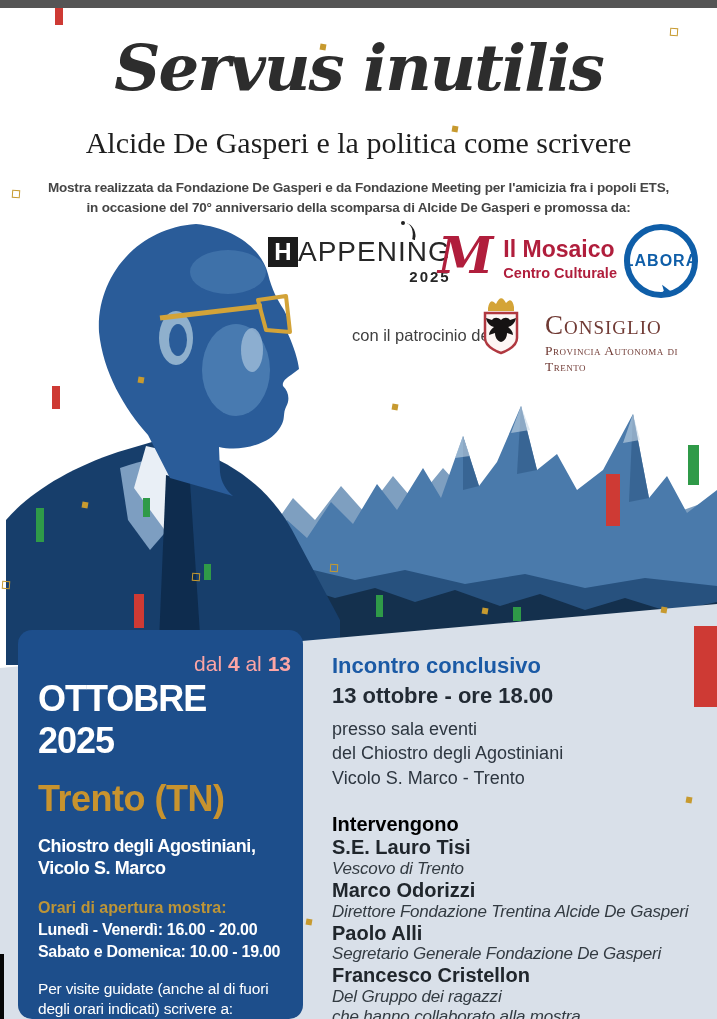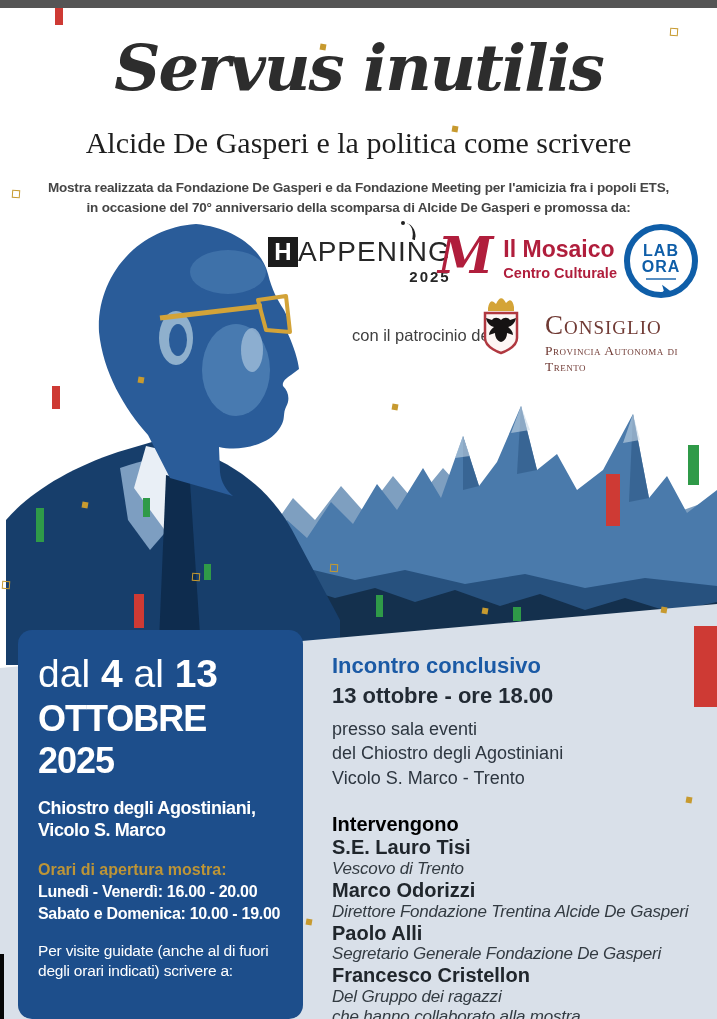--- a/index.html
+++ b/index.html
@@ -35,21 +35,21 @@
     border-right:3px solid #222;border-radius:0 100% 0 0;transform:rotate(14deg);}
   .hap-dot{position:absolute;right:46px;top:-15px;width:4px;height:4px;border-radius:50%;background:#222;}
   .hap-year{text-align:right;font-weight:bold;font-size:15px;letter-spacing:2px;margin-top:0px;}
   .logo-mosaico{position:absolute;left:438px;top:226px;display:flex;align-items:flex-start;z-index:4;}
   .mos-m{font-family:"DejaVu Serif",serif;font-style:italic;font-weight:bold;
     font-size:50px;line-height:44px;color:#b01e3c;margin-right:10px;}
   .mos-name{font-size:23px;font-weight:bold;color:#b01e3c;margin-top:2px;}
   .mos-tag{font-size:14.5px;font-weight:bold;color:#b01e3c;text-align:right;margin-top:2px;}
   .logo-labora{position:absolute;left:624px;top:216px;width:74px;height:74px;z-index:4;}
   .lab-circle{width:62px;height:62px;border:6px solid #0f5ea8;border-radius:50%;
-    display:flex;flex-direction:column;align-items:center;justify-content:center;}
+    display:flex;flex-direction:row;align-items:center;justify-content:center;}
   .lab-t{font-size:16px;font-weight:bold;color:#0f5ea8;line-height:1.0;letter-spacing:1px;}
   .lab-sub{width:30px;height:2px;background:#0f5ea8;margin-top:3px;opacity:.7;}
   .lab-arrow{position:absolute;bottom:-2px;left:36px;color:#0f5ea8;font-size:15px;font-weight:bold;transform:rotate(12deg);}
   
   .patronage-label{position:absolute;left:352px;top:318px;font-size:16.5px;color:#3f3f3f;font-weight:500;z-index:4;}
   .crest{position:absolute;left:478px;top:286px;z-index:4;}
   .consiglio{position:absolute;left:545px;top:304px;z-index:4;color:#703a34;
     font-family:"Liberation Serif",serif;font-variant:small-caps;}
   .cons-name{font-size:27px;line-height:1;letter-spacing:1px;}
   .cons-sub{font-size:13.5px;margin-top:4px;letter-spacing:0.5px;}
@@ -59,21 +59,21 @@
   
   .light-section{
     position:absolute;left:0;top:592px;width:717px;height:420px;background:#d9e0e9;
     clip-path:polygon(0 68px,100% 4px,100% 100%,0 100%);z-index:4;
   }
   .left-panel{
     position:absolute;left:18px;top:622px;width:285px;height:389px;z-index:5;
     background:#1d4e8b;border-radius:14px;box-sizing:border-box;
     padding:22px 12px 18px 20px;color:#fff;
   }
-  .date-line1{font-size:39px;color:#ffffff;}
+  .date-line1{font-size:21px;color:#fca5a5;text-align:right;}
   .date-line1 .n{font-weight:bold;}
   .date-line2{font-size:36px;font-weight:bold;letter-spacing:-1px;margin-top:2px;}
   .city{font-size:36px;font-weight:bold;color:#c8932e;margin-top:16px;letter-spacing:-0.5px;}
   .venue{font-size:18px;font-weight:bold;margin-top:16px;line-height:1.2;letter-spacing:-0.4px;}
   .hours-label{font-size:16px;font-weight:bold;color:#bd9537;margin-top:20px;}
   .hours-line{font-size:16px;font-weight:bold;margin-top:4px;letter-spacing:-0.3px;}
   .note{font-size:15.5px;margin-top:18px;line-height:1.28;letter-spacing:-0.2px;}
   .right-panel{position:absolute;left:332px;top:645px;width:372px;z-index:5;}
   .rp-heading{font-size:22px;font-weight:bold;color:#1b5aa5;}
   .rp-datetime{font-size:22px;font-weight:bold;color:#222a33;margin-top:4px;}
@@ -172,20 +172,21 @@
   <div class="light-section"></div>
 
   <div class="left-panel">
     <div class="date-line1">
       <span>dal</span>
       <span class="n">4</span>
       <span>al</span>
       <span class="n">13</span>
     </div>
     <div class="date-line2">OTTOBRE 2025</div>
+    <div class="city">Trento (TN)</div>
     <div class="venue">
       <div>Chiostro degli Agostiniani,</div>
       <div>Vicolo S. Marco</div>
     </div>
     <div class="hours-label">Orari di apertura mostra:</div>
     <div class="hours-line">Lunedì - Venerdì: 16.00 - 20.00</div>
     <div class="hours-line">Sabato e Domenica: 10.00 - 19.00</div>
     <div class="note">
       <div>Per visite guidate (anche al di fuori</div>
       <div>degli orari indicati) scrivere a:</div>

